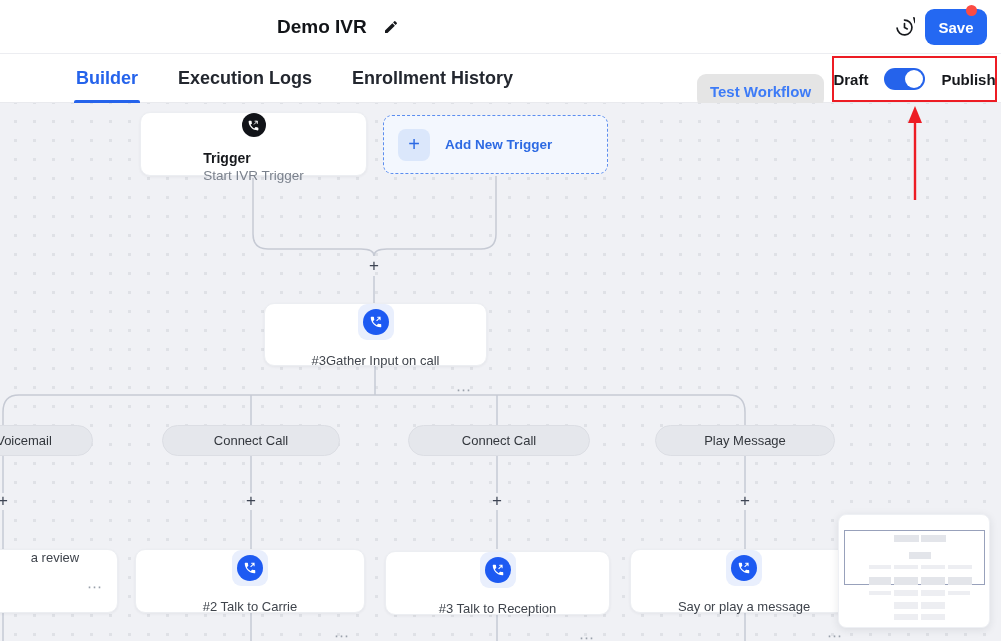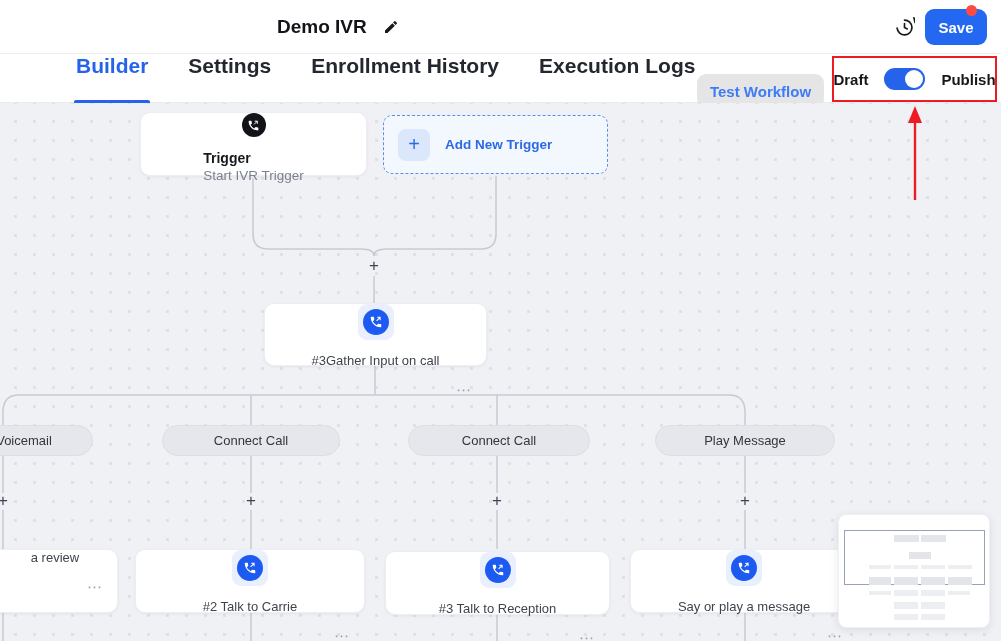--- a/index.html
+++ b/index.html
@@ -12,21 +12,21 @@
   .pencil-icon svg { display:block; }
   .header-right { position:absolute; right:14px; top:0; height:54px; display:flex; align-items:center; gap:10px; }
   .history-btn { cursor:pointer; display:flex; align-items:center; }
   .save-btn { position:relative; width:62px; height:36px; background:#2468f2; color:#fff; font-size:15px; font-weight:600;
               border:none; border-radius:9px; cursor:pointer; font-family:inherit; }
   .save-dot { position:absolute; top:-4px; right:-4px; width:11px; height:11px; border-radius:50%; background:#fb4b43; }
 
   
   .tabbar { position:relative; height:49px; background:#fff; border-bottom:1px solid #e9eaee; }
   .tabs { position:absolute; left:76px; top:0; height:49px; display:flex; align-items:center; gap:40px; }
-  .tab { position:relative; font-size:21px; font-weight:600; color:#23272f; cursor:pointer; height:49px; display:flex; }
+  .tab { position:relative; font-size:18px; font-weight:600; color:#23272f; cursor:pointer; height:49px; display:flex; align-items:center; }
   .tab.active { color:#2563eb; }
   .tab.active .tab-underline { position:absolute; left:-2px; right:-2px; bottom:0; height:3px; background:#2563eb; border-radius:2px 2px 0 0; }
   .test-workflow-btn { position:absolute; left:697px; top:20px; width:127px; height:34px; border:none; border-radius:9px;
                        background:#e5e5e5; color:#3d7bf7; font-size:15px; font-weight:600; cursor:pointer; font-family:inherit; }
   .publish-box { position:absolute; left:832px; top:2px; width:165px; height:46px; border:2px solid #ed1c24;
                  display:flex; align-items:center; justify-content:center; gap:16px; background:#fff; }
   .toggle-label { font-size:15px; font-weight:600; color:#15171b; }
   .toggle { position:relative; width:41px; height:22px; background:#2563eb; border-radius:12px; cursor:pointer; flex:0 0 auto; }
   .toggle-knob { position:absolute; top:2px; left:21px; width:18px; height:18px; background:#fff; border-radius:50%; }
 
@@ -96,27 +96,24 @@
   </div>
 </div>
 
 <div class="tabbar">
   <div class="tabs">
     <div class="tab active">
       <span>Builder</span>
         <span class="tab-underline"></span>
     </div>
     <div class="tab">
-        <span>Settings</span>
+        <span>Execution Logs</span>
       </div>
     <div class="tab">
         <span>Enrollment History</span>
-      </div>
-    <div class="tab">
-        <span>Execution Logs</span>
       </div>
   </div>
   <button class="test-workflow-btn">Test Workflow</button>
   <div class="publish-box">
     <span class="toggle-label">Draft</span>
     <span class="toggle">
         <span class="toggle-knob"></span>
       </span>
     <span class="toggle-label">Publish</span>
   </div>

